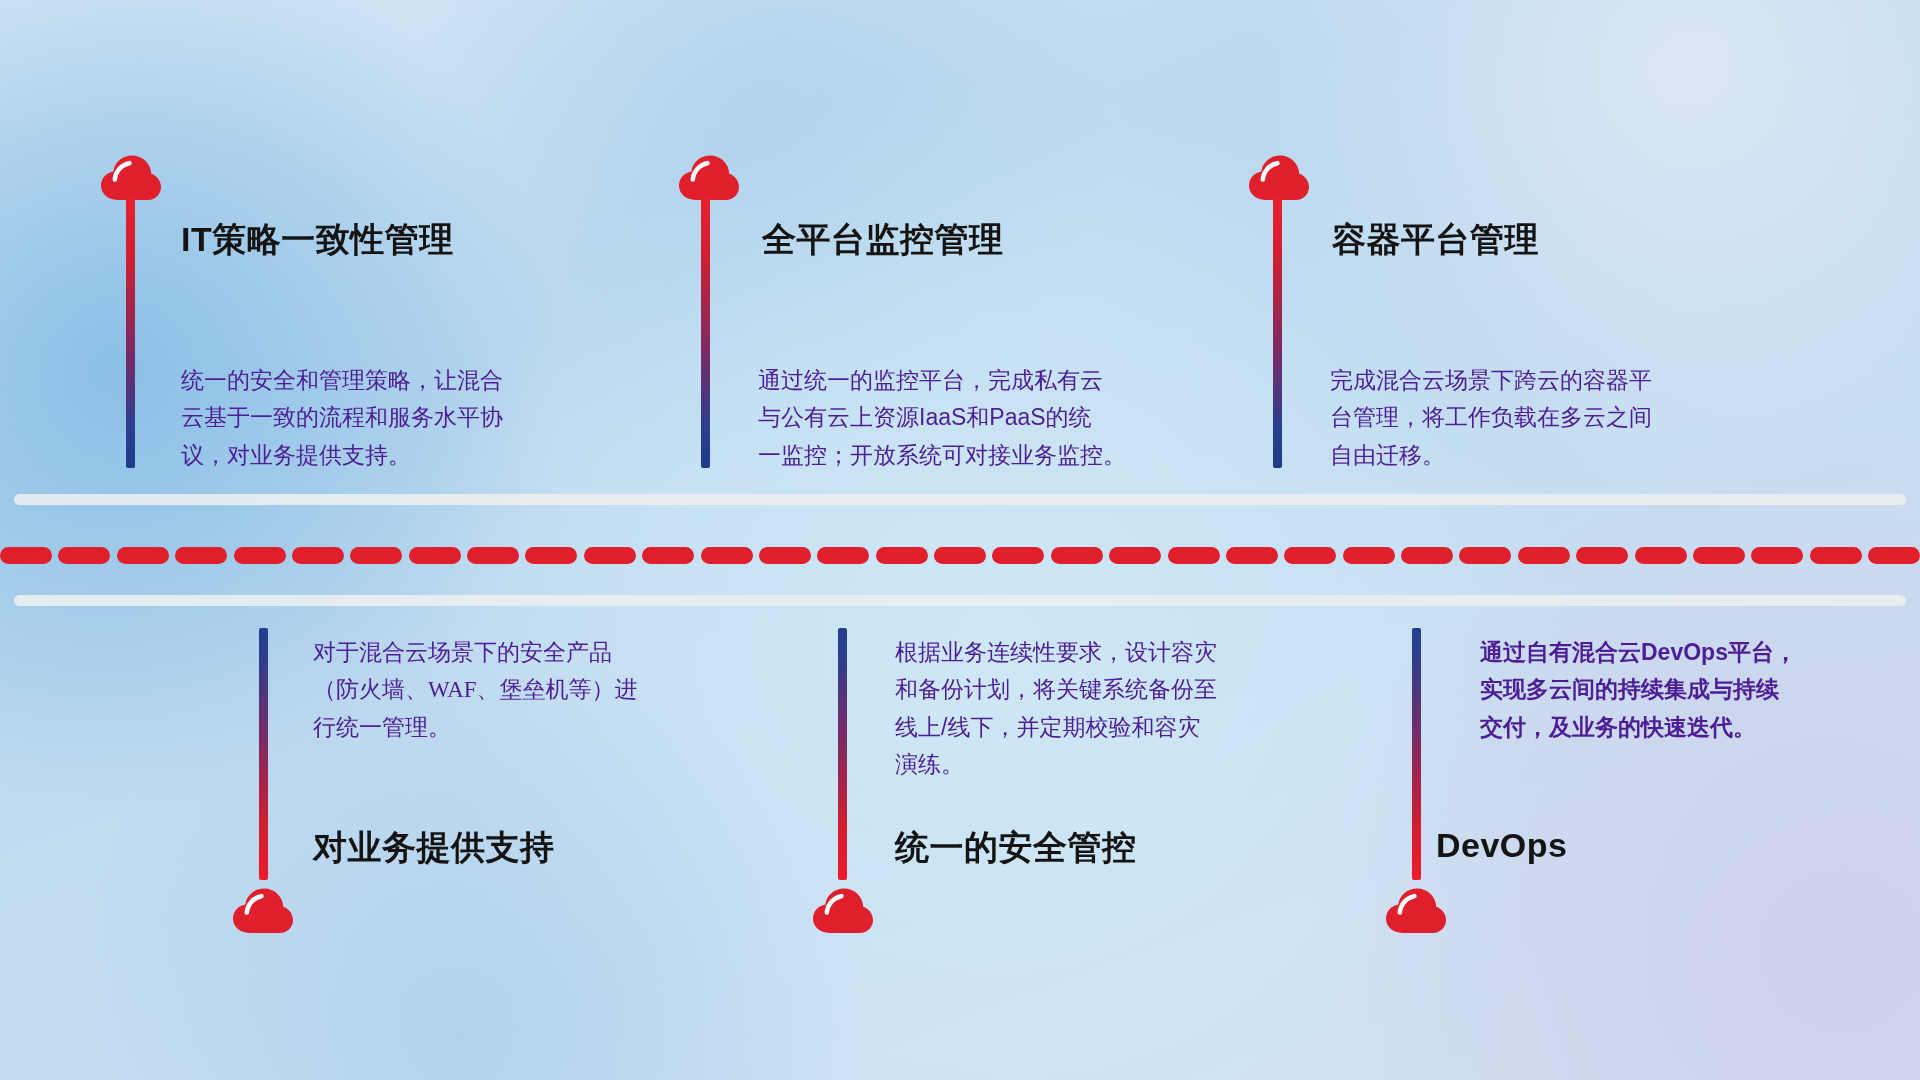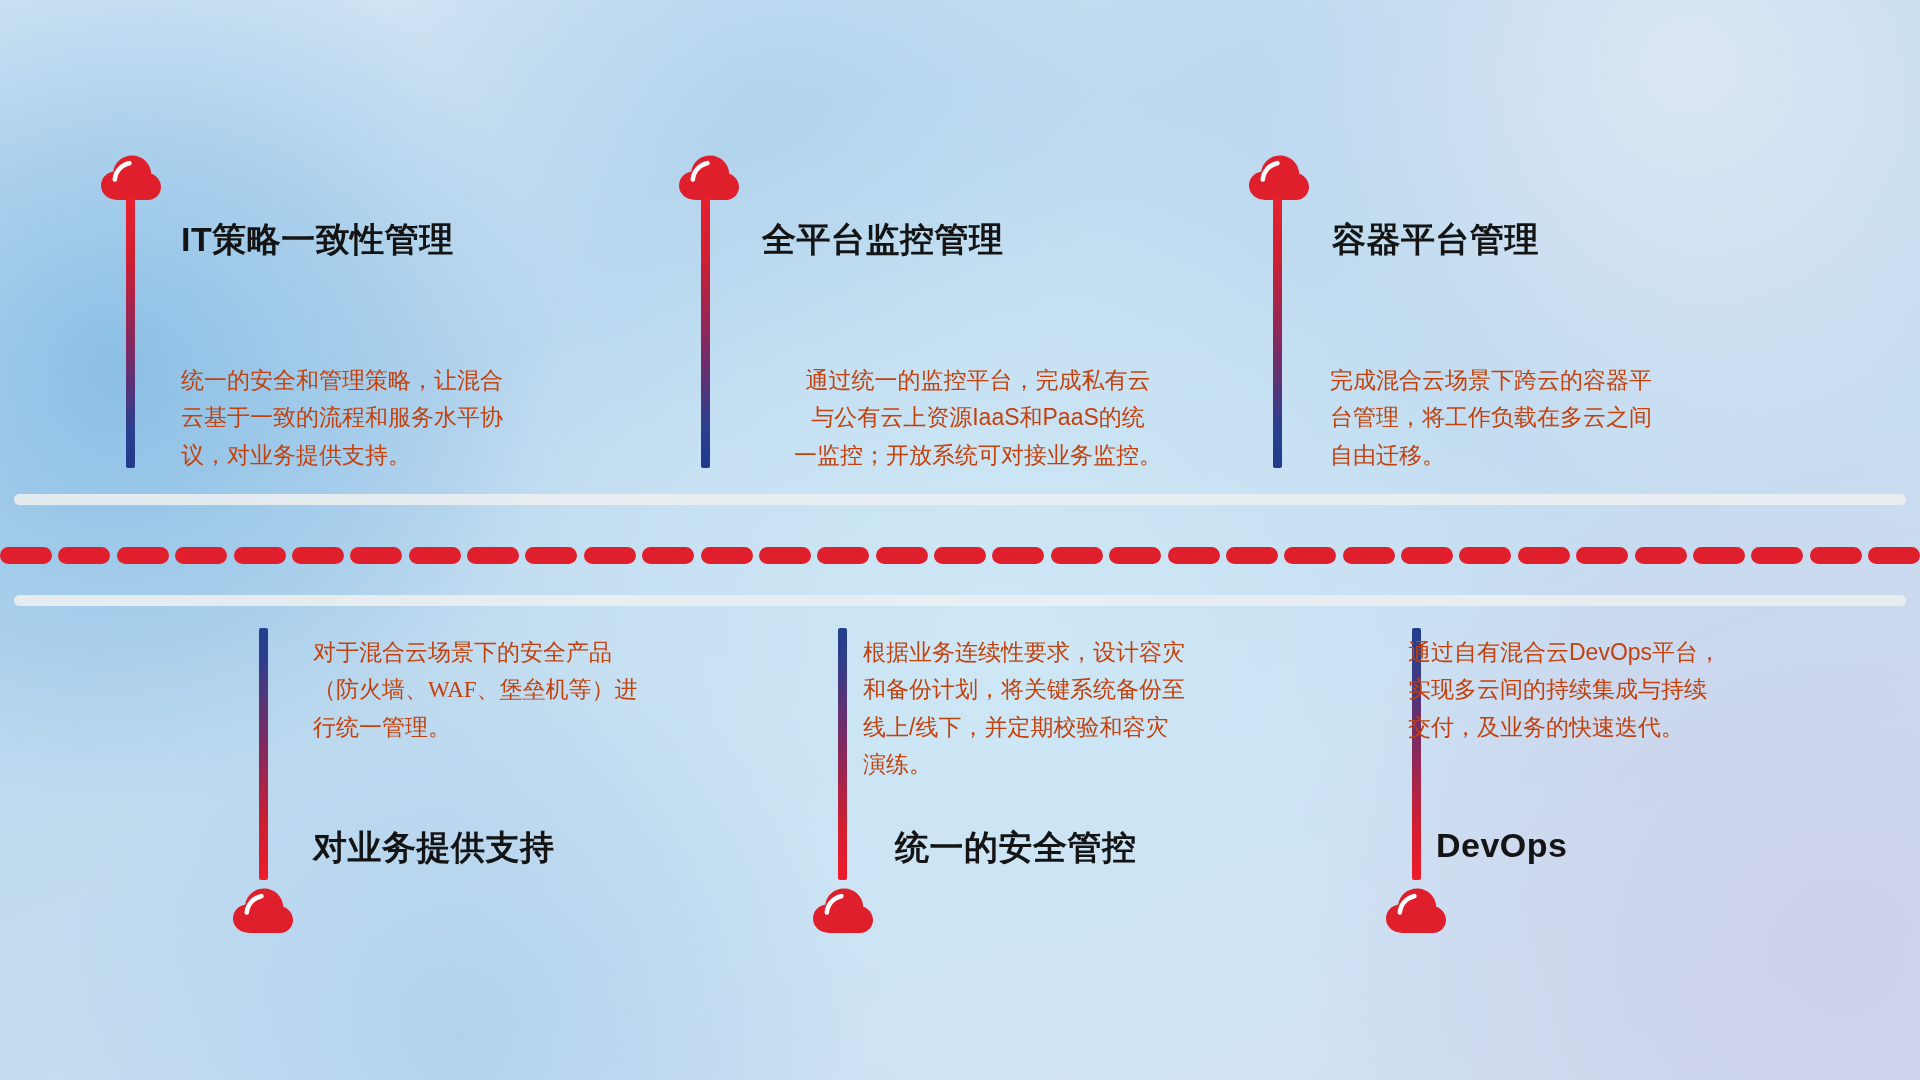--- a/index.html
+++ b/index.html
@@ -122,21 +122,21 @@
     font-weight: 700;
     color: #141414;
     letter-spacing: 0.5px;
     white-space: nowrap;
     line-height: 1;
   }
   .col-body {
     position: absolute;
     font-size: 23px;
     line-height: 1.62;
-    color: #c2410c;
+    color: #4c1d95;
     width: 420px;
     white-space: pre-line;
     font-weight: 400;
   }
 </style>
 </head>
 <body>
 
 <div id="stage">
 
@@ -165,21 +165,21 @@
 
   <div class="col">
     <div class="cloud" style="left:678px; top:155px;">
       <svg viewBox="0 0 62 46" xmlns="http://www.w3.org/2000/svg">
         <path d="M17.5 45 C7.8 45 1 38.6 1 30.6 C1 23.5 6.3 17.6 13.3 16.5 C14.6 7.3 22.6 0.6 32.1 0.6 C42.4 0.6 50.8 8.6 51.3 18.7 C56.9 20.6 61 25.9 61 32 C61 39.2 55.2 45 48 45 Z" fill="#e01f2d"></path>
         <path d="M14.8 24.5 C15.6 16.2 21.6 9.6 29.4 8.2" stroke="#ffffff" stroke-width="4.6" stroke-linecap="round" fill="none"></path>
       </svg>
     </div>
     <div class="stem down" style="left:701px; top:196px; height:272px;"></div>
     <div class="col-title" style="left:762px; top:222px;text-align:center;">全平台监控管理</div>
-    <div class="col-body" style="left:758px; top:362px; width:440px;text-align:center;">通过统一的监控平台，完成私有云
+    <div class="col-body" style="left:758px; top:362px; width:440px;">通过统一的监控平台，完成私有云
 与公有云上资源IaaS和PaaS的统
 一监控；开放系统可对接业务监控。</div>
   </div>
 
   <div class="col">
     <div class="cloud" style="left:1248px; top:155px;">
       <svg viewBox="0 0 62 46" xmlns="http://www.w3.org/2000/svg">
         <path d="M17.5 45 C7.8 45 1 38.6 1 30.6 C1 23.5 6.3 17.6 13.3 16.5 C14.6 7.3 22.6 0.6 32.1 0.6 C42.4 0.6 50.8 8.6 51.3 18.7 C56.9 20.6 61 25.9 61 32 C61 39.2 55.2 45 48 45 Z" fill="#e01f2d"></path>
         <path d="M14.8 24.5 C15.6 16.2 21.6 9.6 29.4 8.2" stroke="#ffffff" stroke-width="4.6" stroke-linecap="round" fill="none"></path>
       </svg>
@@ -244,34 +244,34 @@
   </div>
 
   <div class="col">
     <div class="stem up" style="left:838px; top:628px; height:252px;"></div>
     <div class="cloud" style="left:812px; top:888px;">
       <svg viewBox="0 0 62 46" xmlns="http://www.w3.org/2000/svg">
         <path d="M17.5 45 C7.8 45 1 38.6 1 30.6 C1 23.5 6.3 17.6 13.3 16.5 C14.6 7.3 22.6 0.6 32.1 0.6 C42.4 0.6 50.8 8.6 51.3 18.7 C56.9 20.6 61 25.9 61 32 C61 39.2 55.2 45 48 45 Z" fill="#e01f2d"></path>
         <path d="M14.8 24.5 C15.6 16.2 21.6 9.6 29.4 8.2" stroke="#ffffff" stroke-width="4.6" stroke-linecap="round" fill="none"></path>
       </svg>
     </div>
-    <div class="col-body" style="left:863px; top:634px;">根据业务连续性要求，设计容灾
+    <div class="col-body" style="left:895px; top:634px;">根据业务连续性要求，设计容灾
 和备份计划，将关键系统备份至
 线上/线下，并定期校验和容灾
 演练。</div>
     <div class="col-title" style="left:895px; top:830px;">统一的安全管控</div>
   </div>
 
   <div class="col">
     <div class="stem up" style="left:1412px; top:628px; height:252px;"></div>
     <div class="cloud" style="left:1385px; top:888px;">
       <svg viewBox="0 0 62 46" xmlns="http://www.w3.org/2000/svg">
         <path d="M17.5 45 C7.8 45 1 38.6 1 30.6 C1 23.5 6.3 17.6 13.3 16.5 C14.6 7.3 22.6 0.6 32.1 0.6 C42.4 0.6 50.8 8.6 51.3 18.7 C56.9 20.6 61 25.9 61 32 C61 39.2 55.2 45 48 45 Z" fill="#e01f2d"></path>
         <path d="M14.8 24.5 C15.6 16.2 21.6 9.6 29.4 8.2" stroke="#ffffff" stroke-width="4.6" stroke-linecap="round" fill="none"></path>
       </svg>
     </div>
-    <div class="col-body" style="left:1408px; top:634px;">通过自有混合云DevOps平台，
+    <div class="col-body" style="left:1480px; top:634px;font-weight:bold;">通过自有混合云DevOps平台，
 实现多云间的持续集成与持续
 交付，及业务的快速迭代。</div>
     <div class="col-title" style="left:1436px; top:828px;">DevOps</div>
   </div>
 
 </div>
 
 </body></html>

